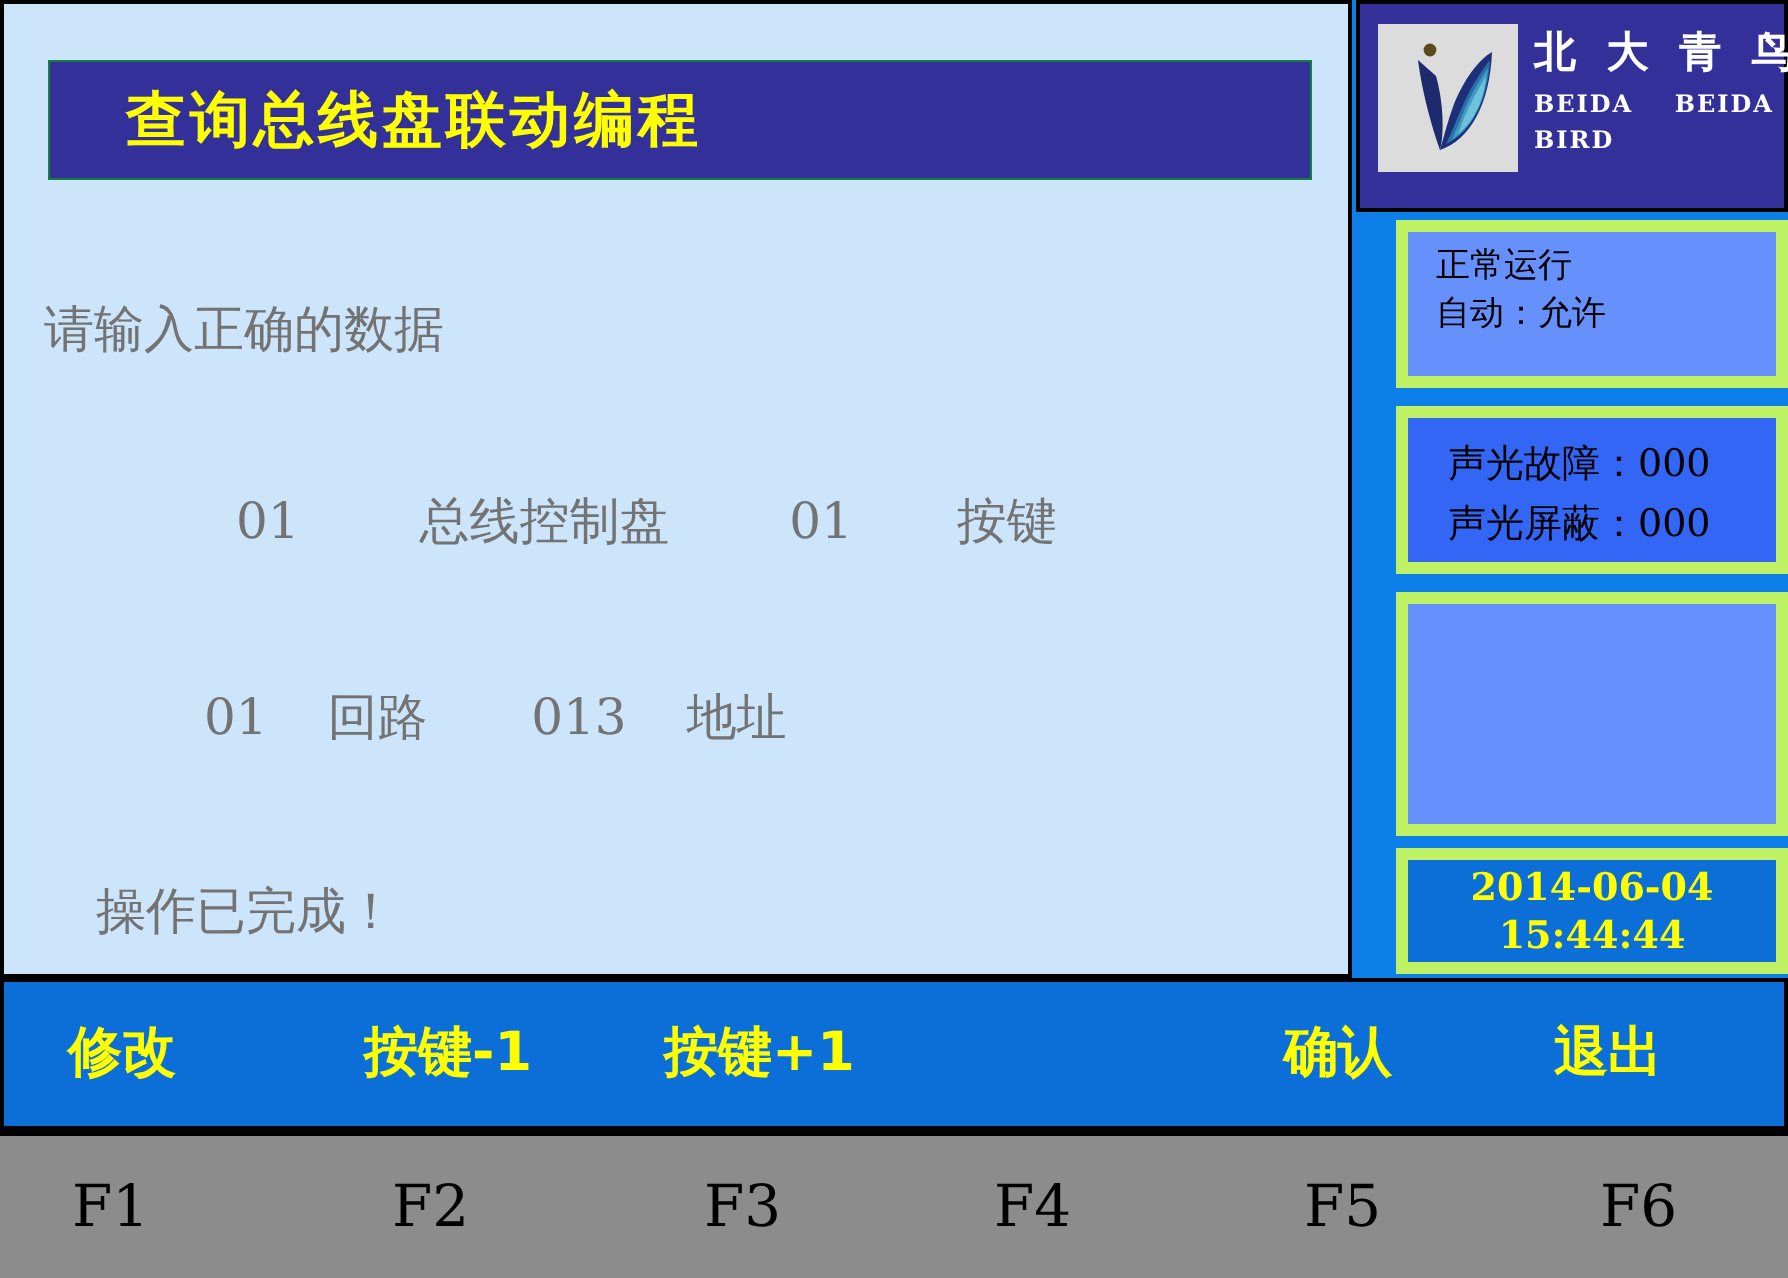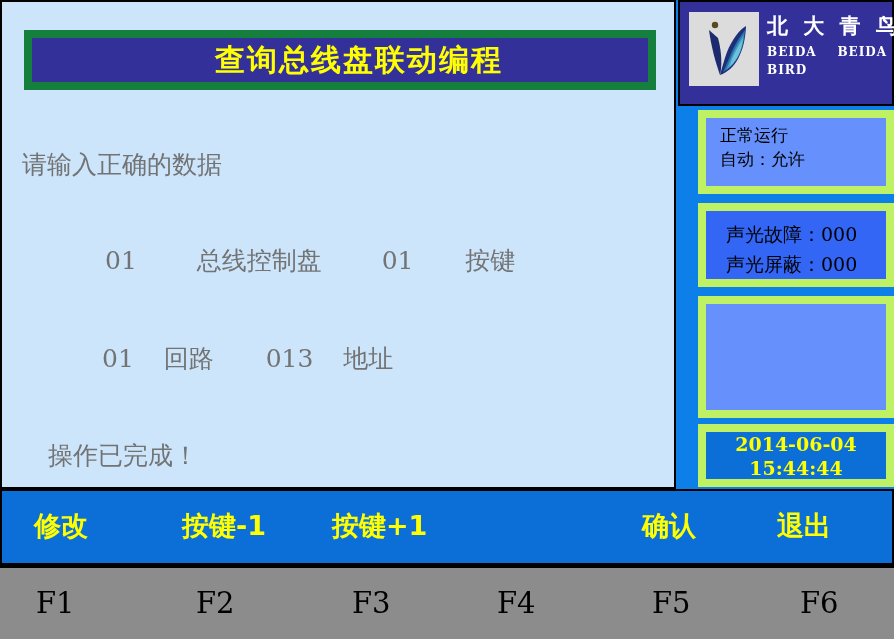--- a/index.html
+++ b/index.html
@@ -29,44 +29,43 @@
     border: 2px solid #000000;
     box-sizing: border-box;
   }
   #title-bar {
     position: absolute;
     left: 22px;
     top: 28px;
     width: 632px;
     height: 60px;
     background: #33309a;
-    border: 8px solid #15803d;
+    border: 1px solid #15803d;
     box-sizing: border-box;
     display: flex;
     align-items: center;
-    justify-content: center;
   }
   #title-text {
     color: #ffff00;
     font-family: "DejaVu Sans", sans-serif;
     font-size: 30px;
     font-weight: bold;
     letter-spacing: 2px;
     margin-left: 38px;
     white-space: nowrap;
   }
   .content-line {
     position: absolute;
     color: #737373;
     font-family: "DejaVu Serif", serif;
     font-size: 25px;
     white-space: nowrap;
   }
   #prompt-line   { left: 20px;  top: 146px; }
-  #device-line   { left: 103px; top: 242px; }
+  #device-line   { left: 116px; top: 242px; }
   #address-line  { left: 100px; top: 340px; }
   #status-line   { left: 46px;  top: 437px; }
 
   .gap-lg { display: inline-block; width: 44px; }
   .gap-md { display: inline-block; width: 36px; }
   .gap-sm { display: inline-block; width: 14px; }
 
   
   #sidebar {
     position: absolute;
@@ -122,21 +121,21 @@
     font-size: 12px;
     font-weight: bold;
     margin-top: 4px;
     letter-spacing: 1px;
   }
 
   .side-panel {
     position: absolute;
     left: 22px;
     width: 196px;
-    border: 8px solid #bef264;
+    border: 6px solid #bef264;
     box-sizing: border-box;
     color: #000000;
     font-family: "DejaVu Serif", serif;
   }
   #status-panel {
     top: 110px;
     height: 84px;
     background: #6690fb;
     padding: 5px 0 0 14px;
   }

